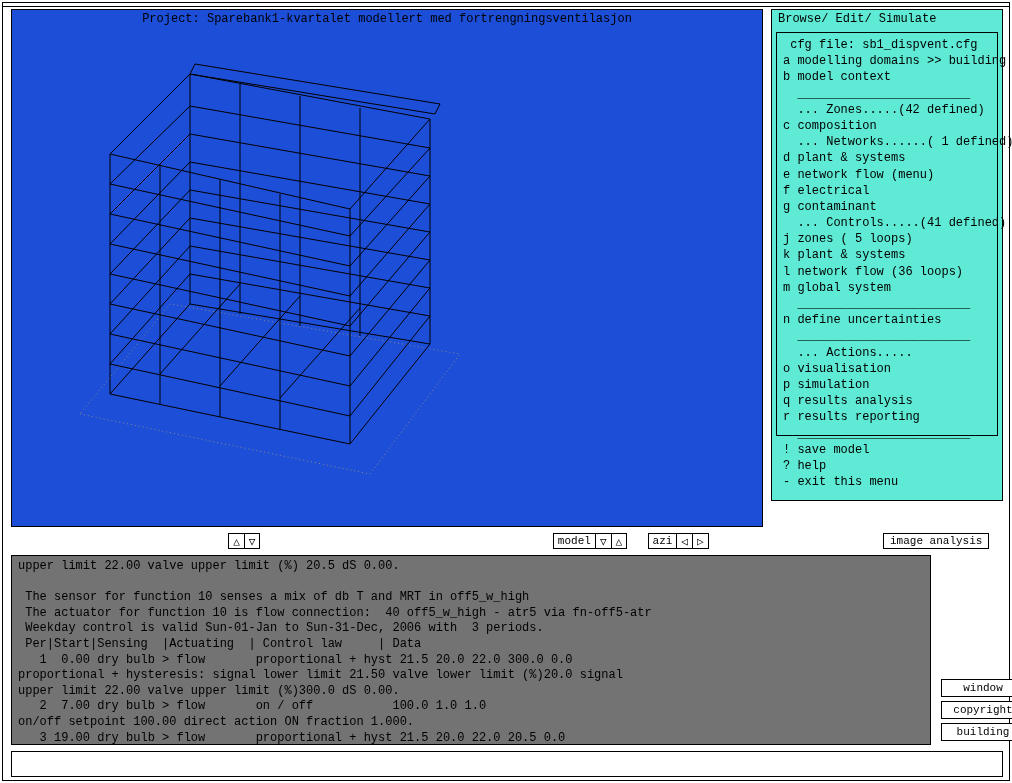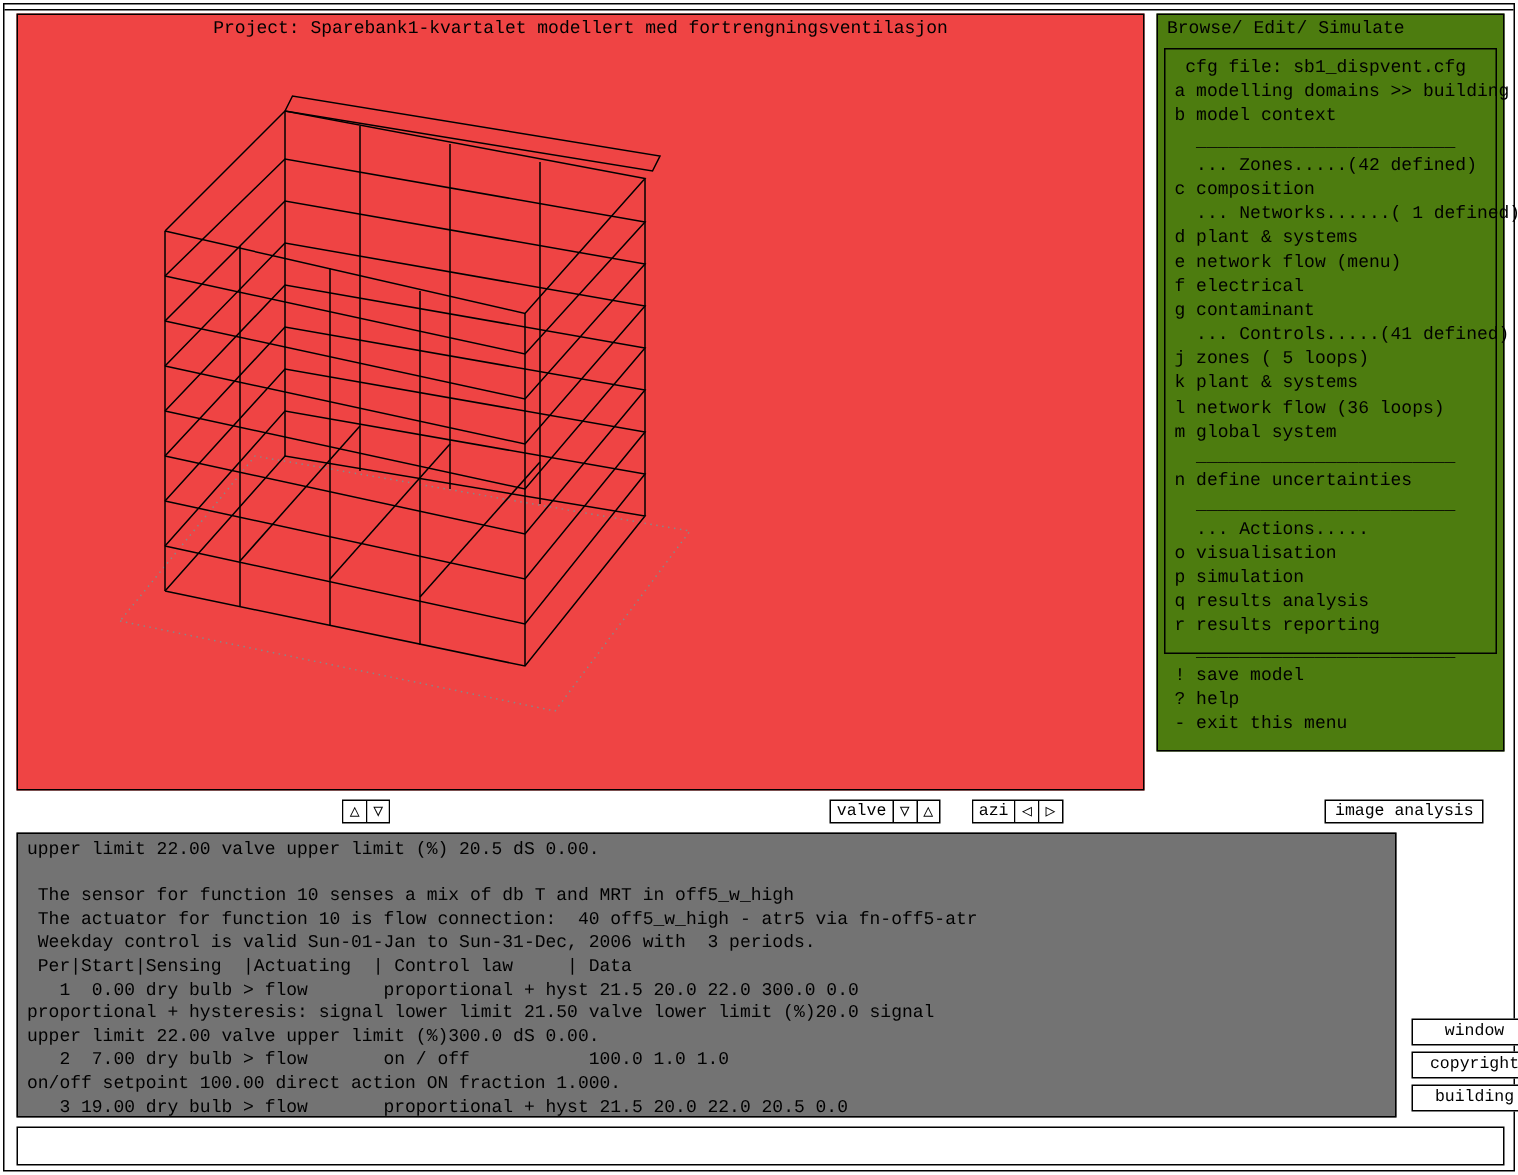--- a/index.html
+++ b/index.html
@@ -27,38 +27,38 @@
     top: 4px;
     left: 0;
     width: 100%;
     height: 775px;
   }
   .viewport {
     position: absolute;
     top: 2px; left: 8px;
     width: 752px; height: 518px;
     border: 1px solid #000;
-    background: #ef4444;
+    background: #1d4ed8;
   }
   .viewport-title {
     text-align: center;
     font-size: 12px;
     padding: 2px 0;
   }
   .wireframe {
     position: absolute;
     top: 24px; left: 28px;
     width: 440px; height: 460px;
   }
   .side-panel {
     position: absolute;
     top: 2px; left: 768px;
     width: 232px; height: 492px;
     border: 1px solid #000;
-    background: #4d7c0f;
+    background: #5eead4;
     padding: 0;
   }
   .side-title {
     padding: 2px 6px;
     border-bottom: 0;
     font-size: 12px;
   }
   .side-panel-inner {
     margin: 4px;
     border: 1px solid #000;
@@ -193,21 +193,21 @@
       <span class="btn-group">
         <button class="btn">
             <span>△</span>
           </button>
         <button class="btn">
             <span>▽</span>
           </button>
       </span>
       <span style="display:inline-block;width:278px"></span>
       <span class="btn-group">
-        <button class="btn">valve</button>
+        <button class="btn">model</button>
         <button class="btn">
             <span>▽</span>
           </button>
         <button class="btn">
             <span>△</span>
           </button>
       </span>
       <span style="display:inline-block;width:6px"></span>
       <span class="btn-group">
         <button class="btn">azi</button>

